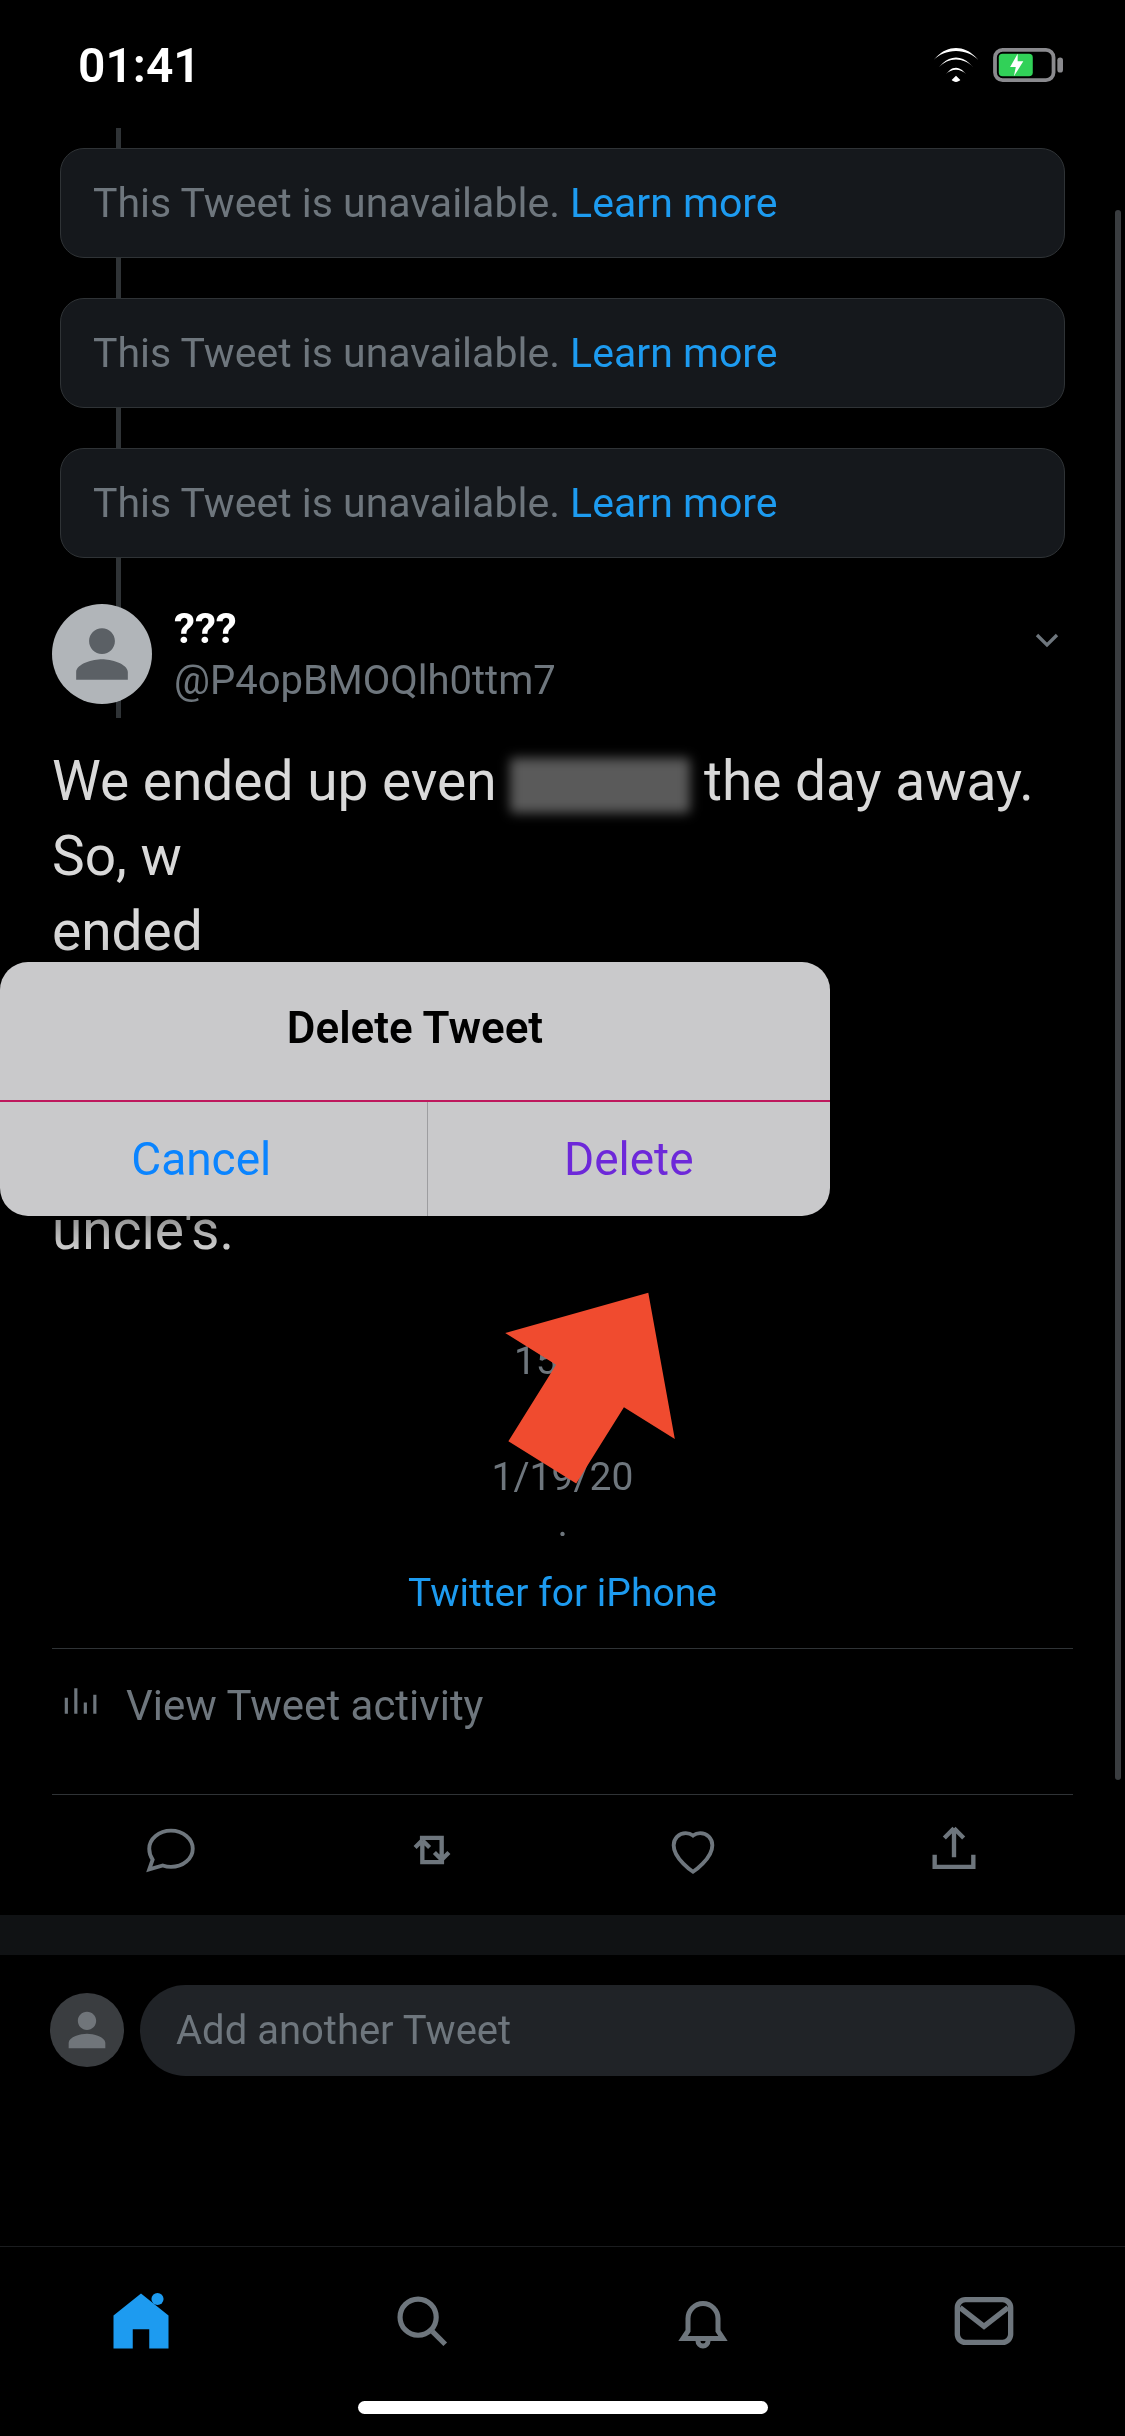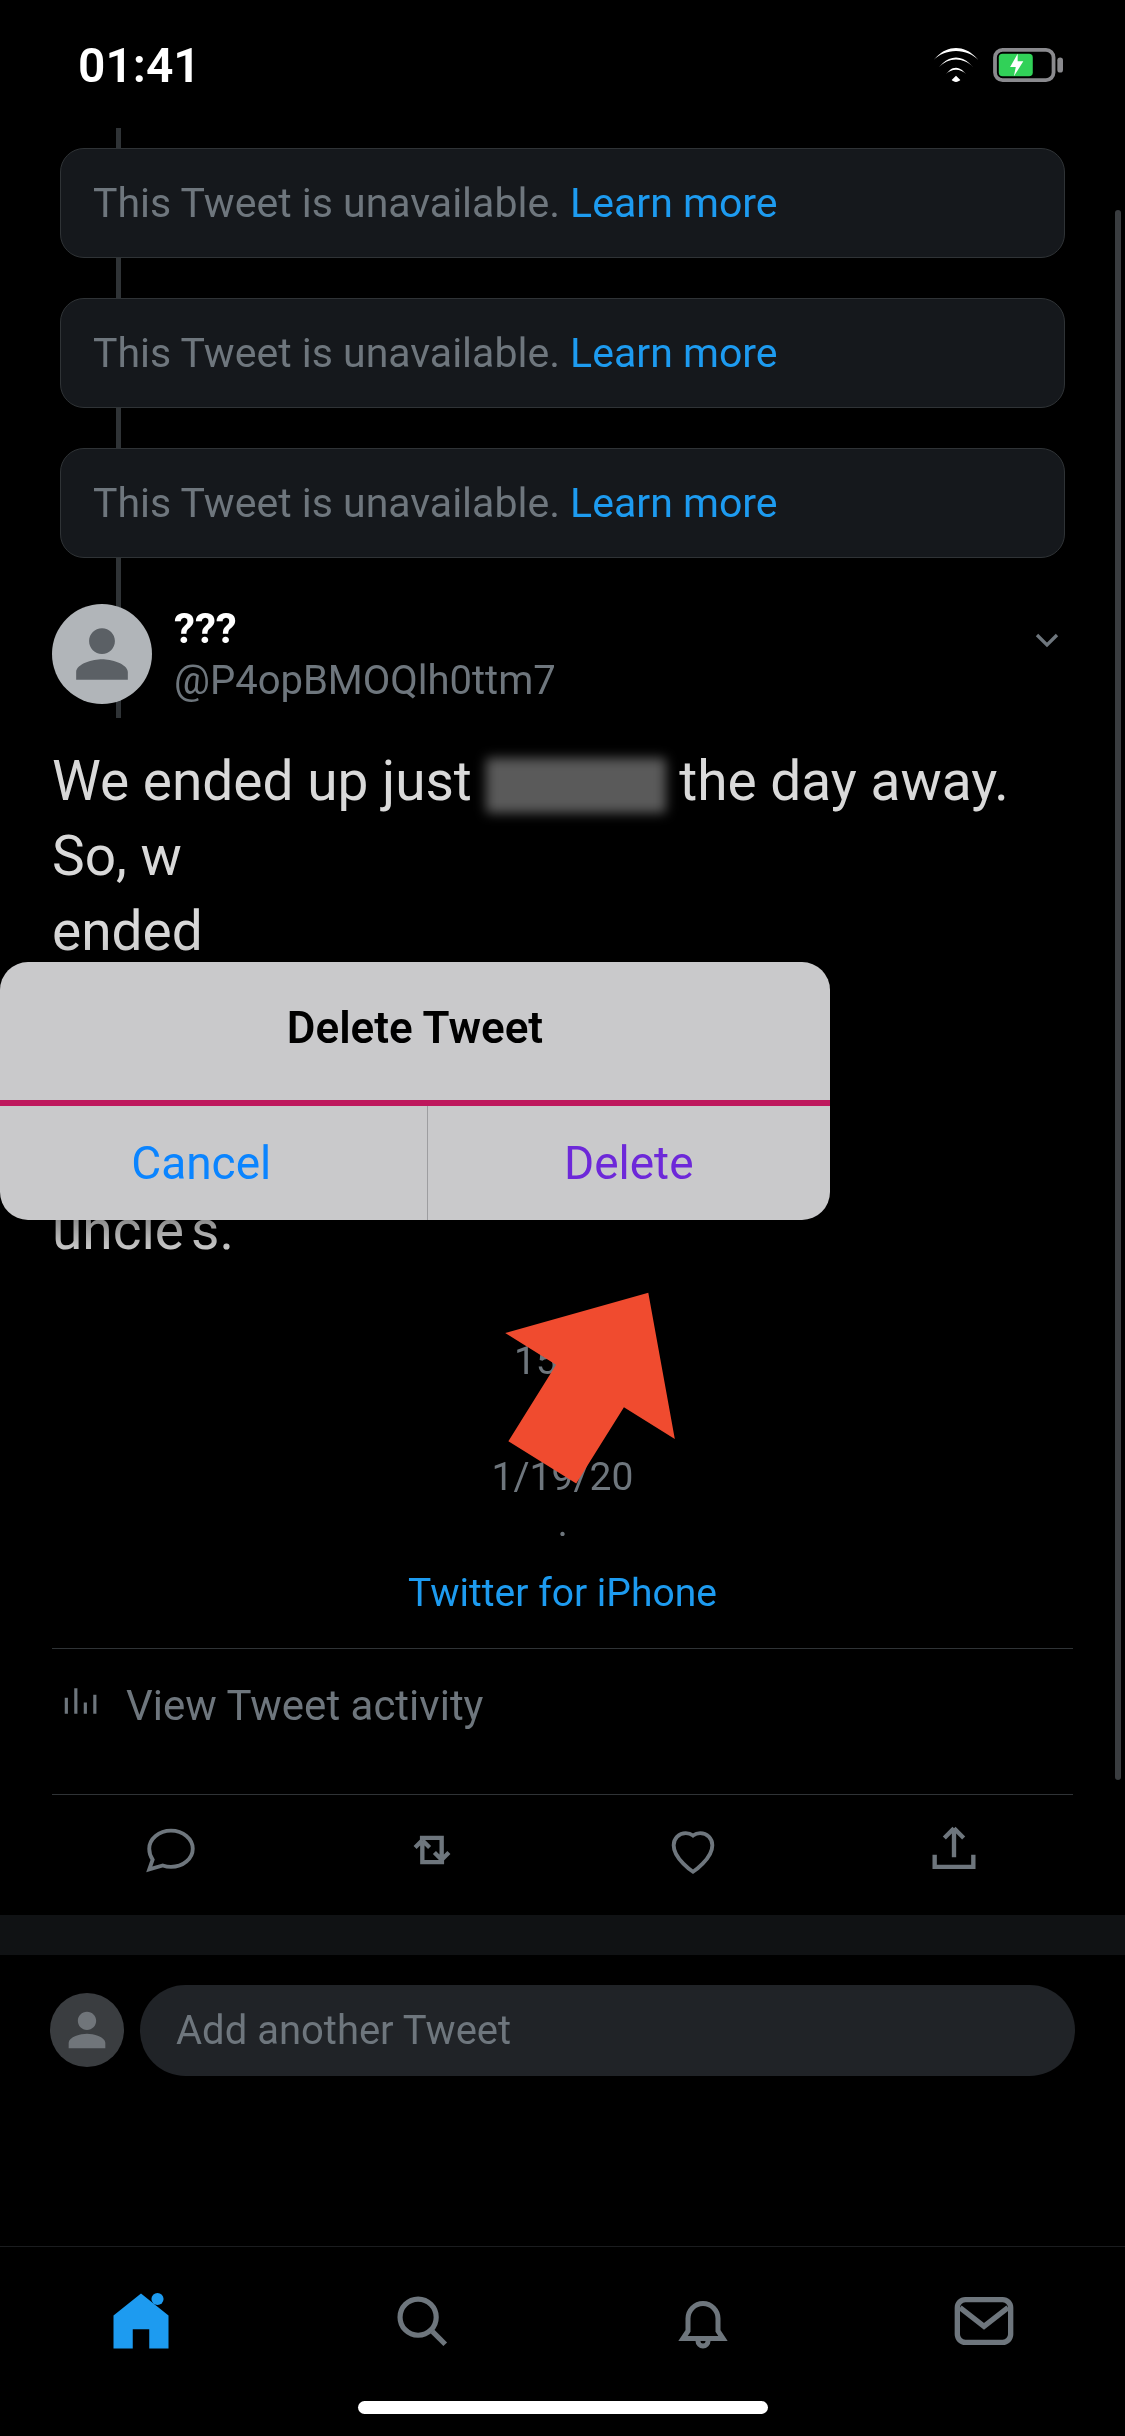--- a/index.html
+++ b/index.html
@@ -51,21 +51,21 @@
 .tab-bar { position:absolute; bottom:0; left:0; right:0; height: 190px; border-top:1px solid #1a1c1f; display:flex; justify-content:space-around; align-items:flex-start; padding-top: 34px; background:#000; }
 .tab-item { width:80px; height:80px; display:flex; justify-content:center; align-items:center; }
 
 .home-indicator { position:absolute; bottom: 22px; left:50%; transform:translateX(-50%); width: 410px; height: 13px; background:#fff; border-radius: 10px; }
 
 .alert-overlay { position:absolute; inset:0; display:flex; align-items:flex-start; padding-top: 962px; z-index:50; }
 .alert-box { width: 830px; background: #c9c9cb; border-radius: 28px; overflow:hidden; box-shadow: 0 10px 40px rgba(0,0,0,0.5); }
 .alert-content { padding: 40px 50px 34px 50px; text-align:center; }
 .alert-title { font-size: 44px; font-weight: 600; color:#000; margin-bottom: 12px; }
 .alert-msg { font-size: 38px; color:#262626; line-height:1.3; }
-.alert-buttons { display:flex; border-top:6px solid #be185d; }
+.alert-buttons { display:flex; border-top:2px solid #be185d; }
 .alert-btn { flex:1; text-align:center; padding: 30px 0; font-size: 46px; }
 .alert-btn + .alert-btn { border-left:1px solid #9d9da0; }
 .btn-cancel { color:#0a84ff; }
 .btn-delete { color:#6d28d9;margin-left:24px; }
 
 .pointer-arrow { position:absolute; top: 1276px; left: 490px; z-index:60; pointer-events:none; }
 .pointer-arrow svg { width: 200px; height: 220px; }
 
 .scroll-indicator { position:absolute; right:4px; top:210px; width:6px; height:1570px; background:#3a3d40; border-radius:3px; }
 </style>
@@ -125,21 +125,21 @@
         <span class="handle">@P4opBMOQlh0ttm7</span>
       </div>
       <span class="chevron">
         <svg width="40" height="40" viewBox="0 0 24 24">
             <path fill="none" stroke="#6e767d" stroke-width="2" d="M6 9l6 6 6-6"></path>
           </svg>
       </span>
     </div>
 
     <div class="tweet-body">
-      <span>We ended up just </span><span class="redacted"></span> <span>the day away. So, w</span><br>
+      <span>We ended up even </span><span class="redacted"></span> <span>the day away. So, w</span><br>
       <span>ended</span><br>
       <span>even</span><br>
       <span>kitch</span><br>
       <span>fami</span><br>
       <span>uncle's.</span>
     </div>
 
     <div class="tweet-meta">
       <span>15:50</span>
       <span class="meta-dot">·</span>

